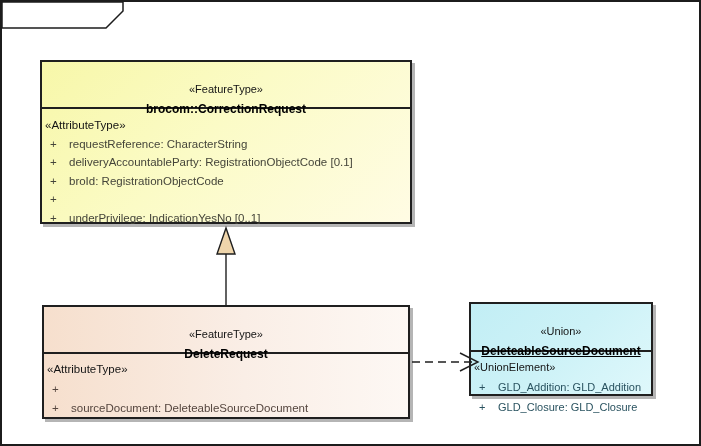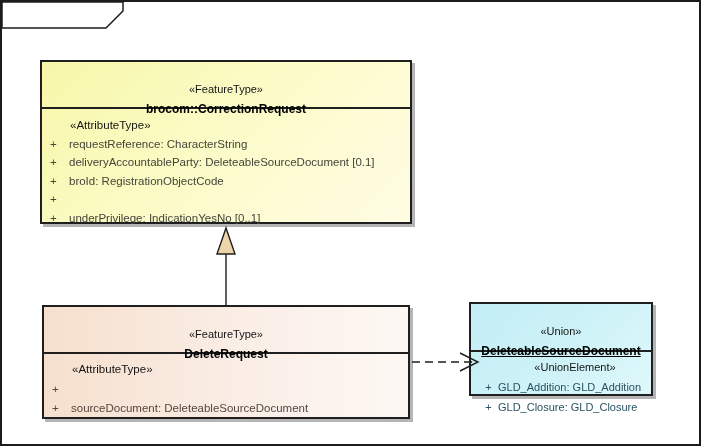--- a/index.html
+++ b/index.html
@@ -37,31 +37,31 @@
     box-sizing:border-box;
     padding-top:17px;
   }
   .stereotype { font-size:11px; color:#141414; line-height:20px; white-space:nowrap; }
   .class-name { font-size:12px; font-weight:bold; color:#000; line-height:20px; white-space:nowrap; }
   .class-name.underlined { text-decoration:underline; }
 
   .uml-attrs { box-sizing:border-box; }
   .attr-stereo {
     font-size:11px; color:#141414;
-    padding-left:28px; white-space:nowrap;
+    padding-left:3px; white-space:nowrap;
   }
   .attr-row { display:flex; white-space:nowrap; }
   .attr-vis { flex:none; width:19px; padding-left:8px; box-sizing:content-box; }
   .yellow .uml-attrs { padding-top:7px; }
   .yellow .attr-stereo, .yellow .attr-row { line-height:18.5px; font-size:11.5px; }
   .yellow .attr-row { color:#45453a; }
   .peach .uml-attrs { padding-top:6px; }
   .peach .attr-stereo, .peach .attr-row { line-height:19.5px; font-size:11.5px; }
   .peach .attr-row { color:#55463f; }
-  .cyan .uml-attrs { padding-top:5px;text-align:center; }
+  .cyan .uml-attrs { padding-top:5px; }
   .cyan .attr-stereo, .cyan .attr-row { line-height:20px; font-size:11px; }
   .cyan .attr-row { color:#2a5360; }
 
   
   #connectors {
     position:absolute; left:0; top:0;
     pointer-events:none;
   }
 </style>
 </head>
@@ -81,21 +81,21 @@
       <div class="class-name">brocom::CorrectionRequest</div>
     </div>
     <div class="uml-attrs">
       <div class="attr-stereo">«AttributeType»</div>
       <div class="attr-row">
         <span class="attr-vis">+</span>
         <span>requestReference: CharacterString</span>
       </div>
       <div class="attr-row">
         <span class="attr-vis">+</span>
-        <span>deliveryAccountableParty: DeleteableSourceDocument [0.1]</span>
+        <span>deliveryAccountableParty: RegistrationObjectCode [0.1]</span>
       </div>
       <div class="attr-row">
         <span class="attr-vis">+</span>
         <span>broId: RegistrationObjectCode</span>
       </div>
       <div class="attr-row">
         <span class="attr-vis">+</span>
       </div>
       <div class="attr-row">
         <span class="attr-vis">+</span>

